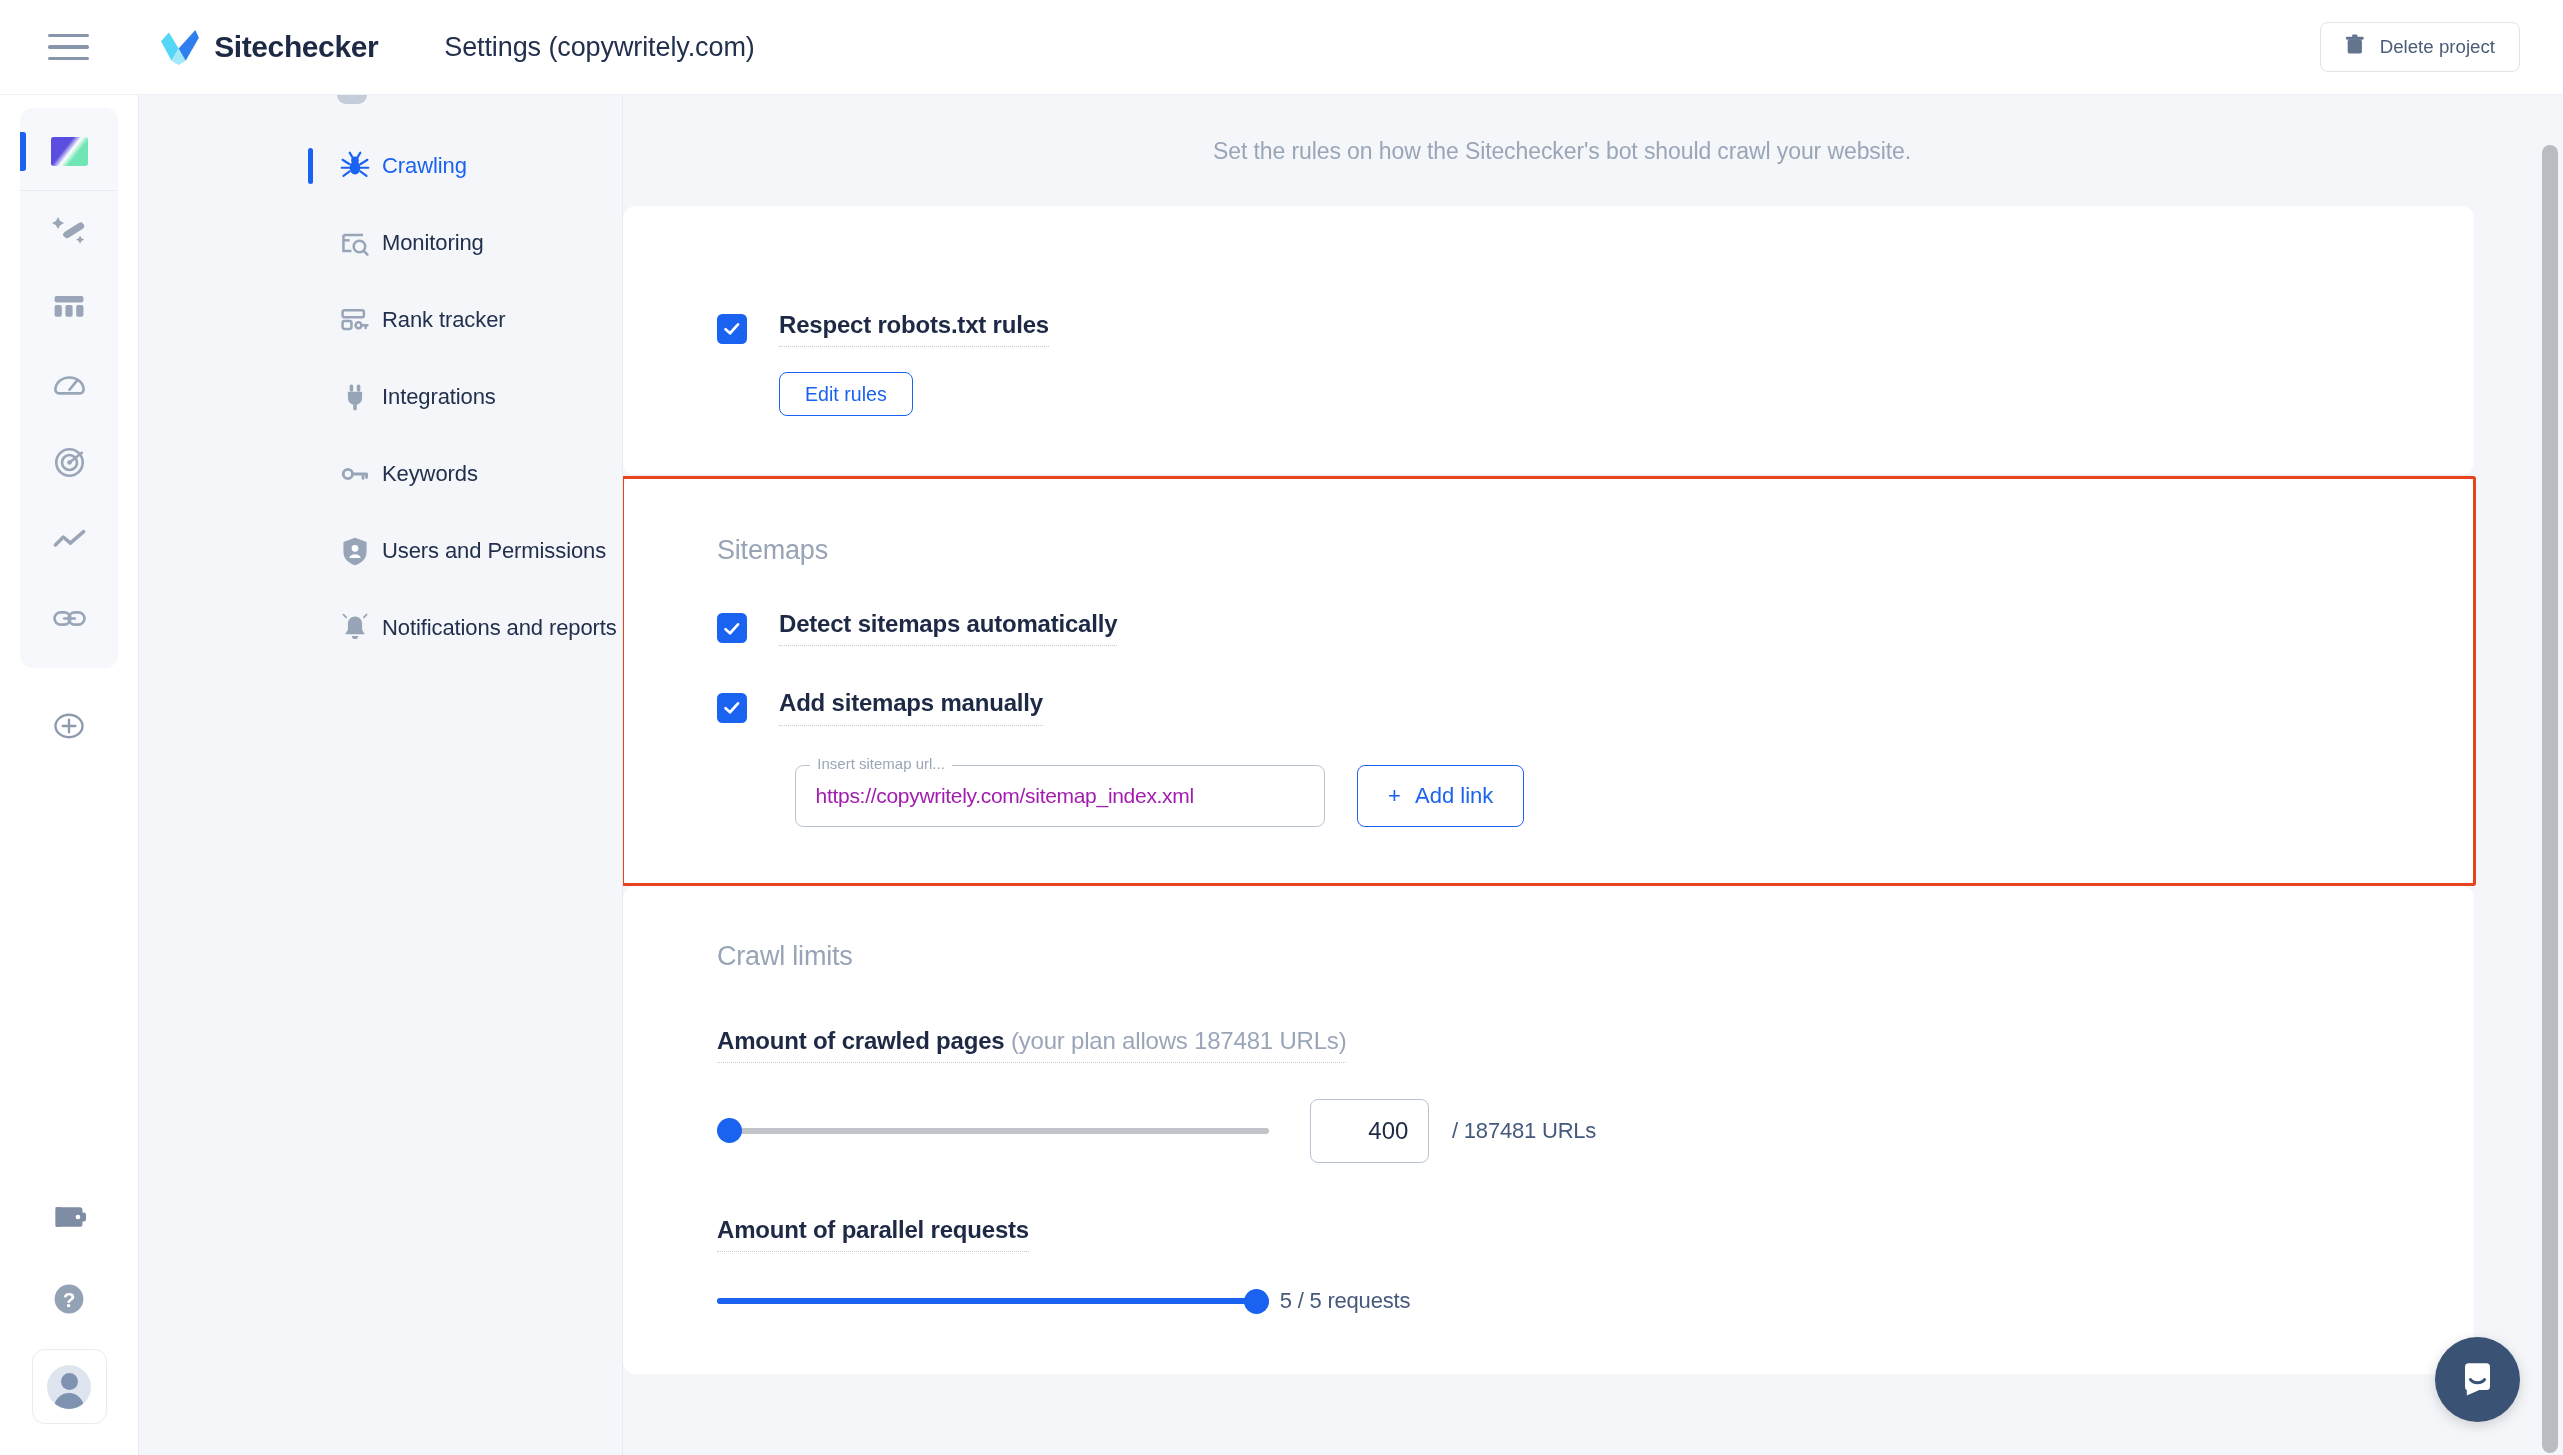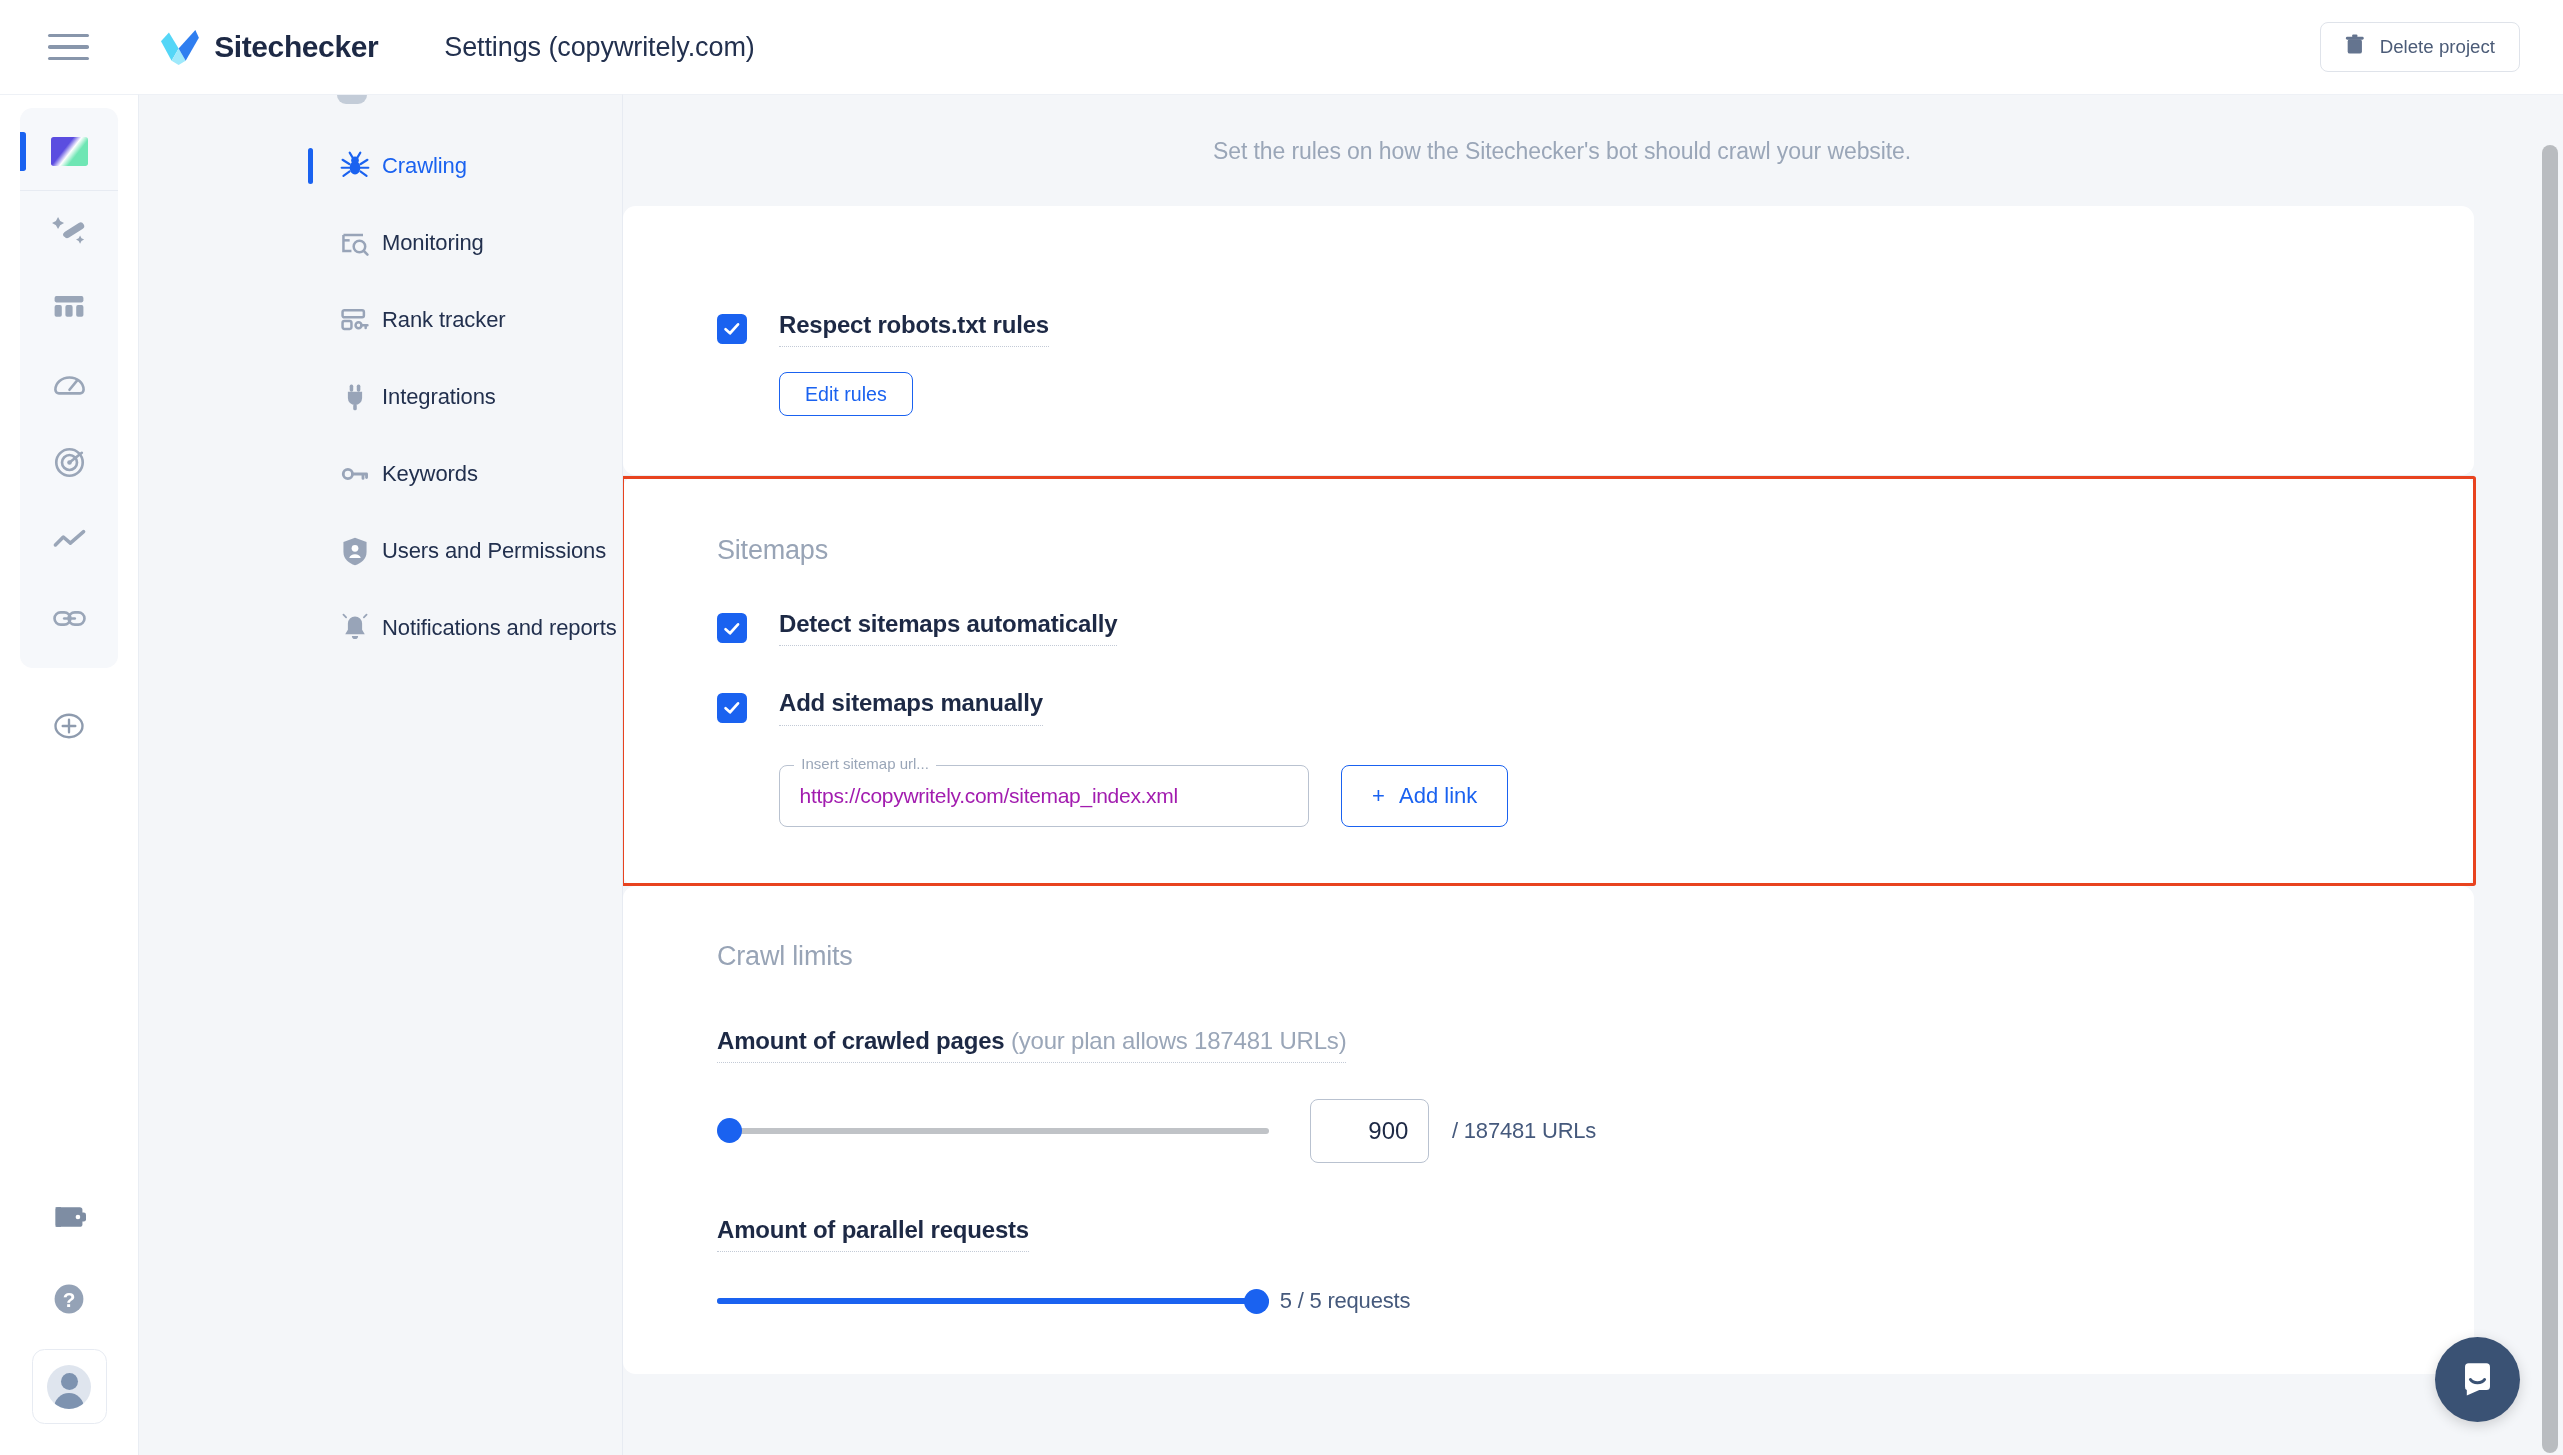--- a/index.html
+++ b/index.html
@@ -130,21 +130,21 @@
   }
 
   .hl-wrap { position: relative; }
   .highlight-box {
     position: absolute; left: -1.8px; top: 0; width: 1855px; height: 100%;
     border: 3.6px solid #e8431f; border-radius: 2.7px; pointer-events: none; z-index: 3;
   }
 
   .section-title { font-size: 27px; color: #98a4b6; letter-spacing: -0.2px; font-weight: 400; }
 
-  .url-row { display: flex; align-items: center; gap: 32px; margin-left: 62px; margin-top: 39px; }
+  .url-row { display: flex; align-items: center; gap: 32px; margin-left: 78px; margin-top: 39px; }
   .field {
     position: relative; width: 530px; height: 62px;
     border: 1.3px solid #b9c2d0; border-radius: 8px; background: #fff;
     display: flex; align-items: center; padding: 0 19.6px;
   }
   .field-legend {
     position: absolute; top: -10.7px; left: 14.2px; background: #fff; padding: 0 7.1px;
     font-size: 15px; color: #9aa6b8; white-space: nowrap;
   }
   .field-value { font-size: 21px; color: #a21caf; letter-spacing: -0.3px; white-space: nowrap; }
@@ -485,21 +485,21 @@
               <div class="sub-label">
                 <span>Amount of crawled pages</span>
                 <span class="muted">(your plan allows 187481 URLs)</span>
               </div>
               <div class="slider-row">
                 <div class="slider">
                   <div class="track"></div>
                   <div class="track-fill" id="pages-fill" style="width: 0px;"></div>
                   <div class="thumb-dot" id="pages-thumb" style="left: 0px;"></div>
                 </div>
-                <div class="num-input">900</div>
+                <div class="num-input">400</div>
                 <div class="num-suffix">/ 187481 URLs</div>
               </div>
             </div>
 
             <div style="margin-top:53px">
               <div class="sub-label">Amount of parallel requests</div>
               <div class="slider-row">
                 <div class="slider">
                   <div class="track"></div>
                   <div class="track-fill" id="par-fill" style="width: 552px;"></div>

